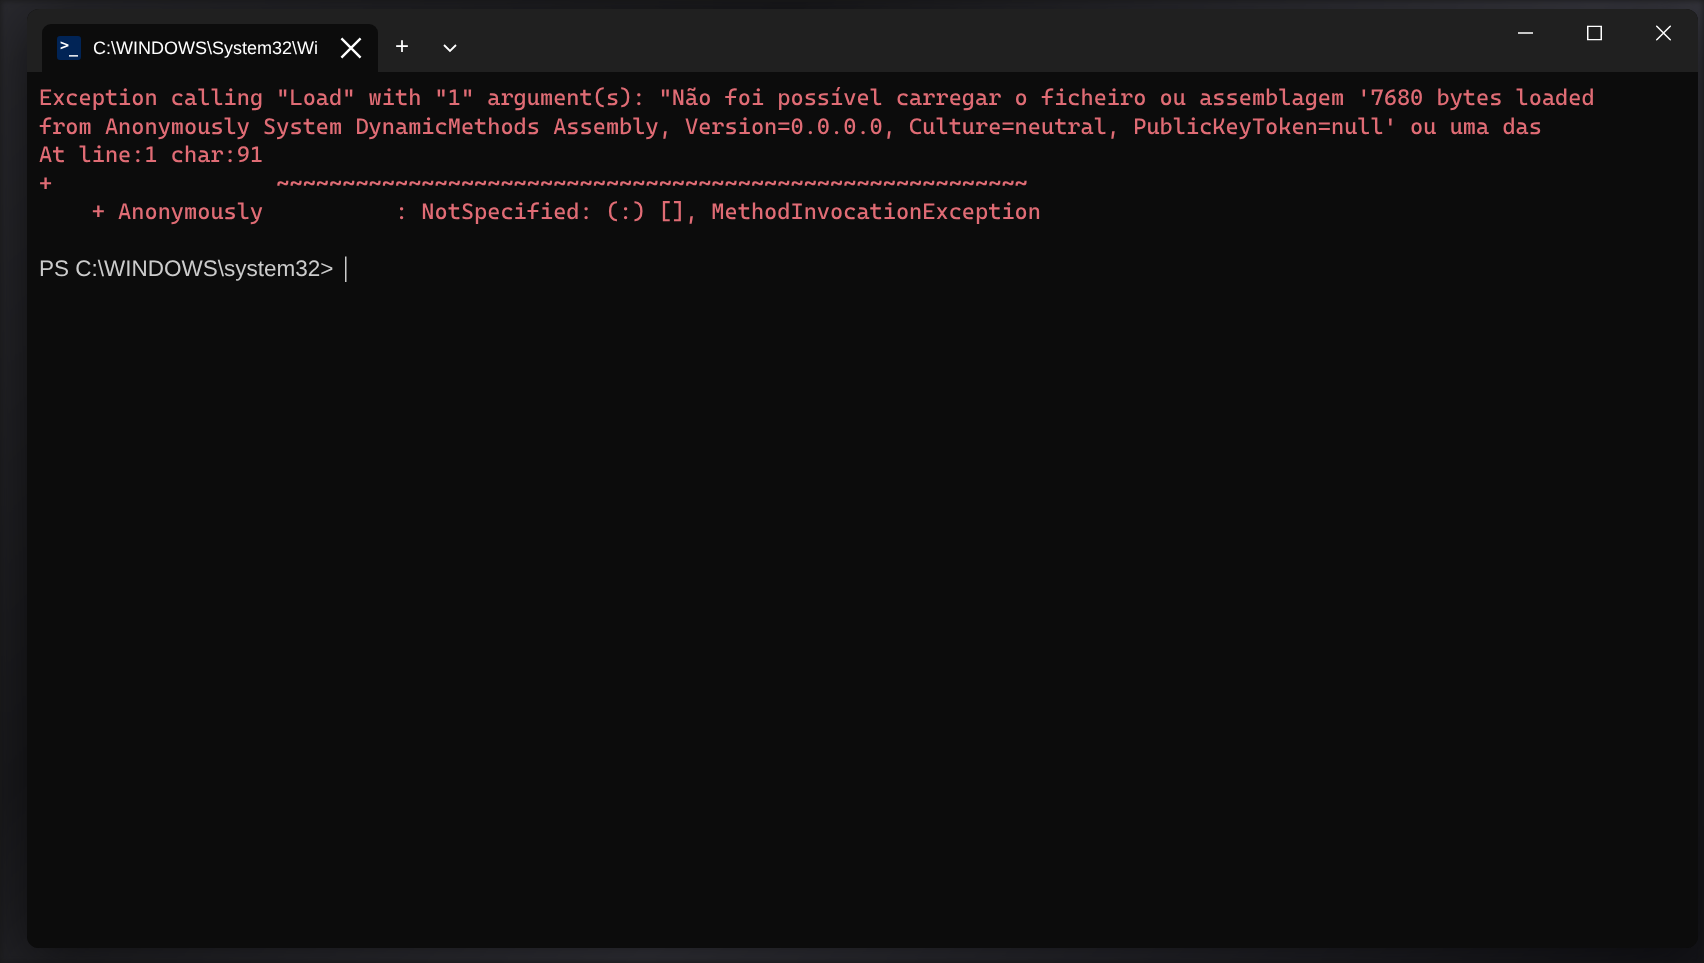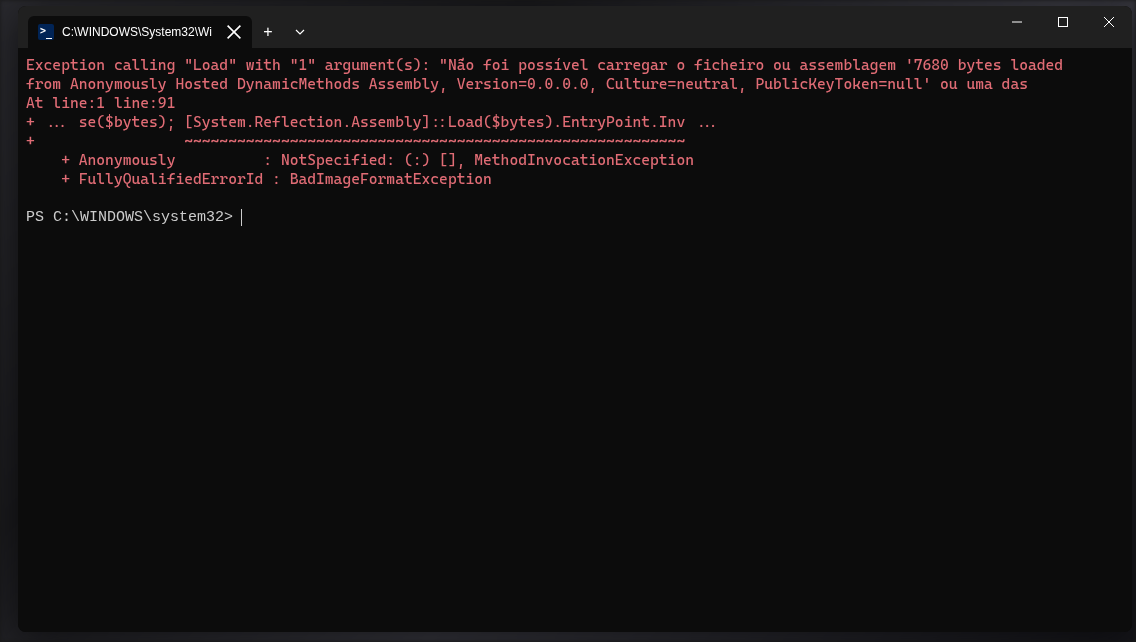--- a/index.html
+++ b/index.html
@@ -158,21 +158,21 @@
     font-family: 'Cascadia Code', 'Consolas', monospace;
   }
   .prompt-row {
     display: flex;
     align-items: center;
     margin-top: 19px;
   }
   .prompt {
     color: #cccccc;
     white-space: pre;
-    font-family: Liberation Mono, monospace;
+    font-family: Liberation Sans, sans-serif;
   }
   .cursor {
     width: 1px;
     height: 17px;
     background: #cccccc;
     margin-left: 8px;
     display: inline-block;
   }
 </style>
 </head>
@@ -215,24 +215,22 @@
       <div class="win-btn close">
         <svg viewBox="0 0 10 10">
             <path d="M0 0 L10 10 M10 0 L0 10" stroke="#ffffff" stroke-width="1"></path>
           </svg>
       </div>
     </div>
   </div>
 
   <div class="terminal-body">
     <div class="err-line">Exception calling "Load" with "1" argument(s): "Não foi possível carregar o ficheiro ou assemblagem '7680 bytes loaded</div>
-    <div class="err-line">from Anonymously Hosted DynamicMethods Assembly, Version=0.0.0.0, Culture=neutral, PublicKeyToken=null' ou uma das</div>
-    <div class="err-line">At line:1 line:91</div>
-    <div class="err-line">+ ... se($bytes); [System.Reflection.Assembly]::Load($bytes).EntryPoint.Inv ...</div>
+    <div class="err-line">from Anonymously System DynamicMethods Assembly, Version=0.0.0.0, Culture=neutral, PublicKeyToken=null' ou uma das</div>
+    <div class="err-line">At line:1 char:91</div>
     <div class="err-line">+                 ~~~~~~~~~~~~~~~~~~~~~~~~~~~~~~~~~~~~~~~~~~~~~~~~~~~~~~~~~</div>
     <div class="err-line">    + Anonymously          : NotSpecified: (:) [], MethodInvocationException</div>
-    <div class="err-line">    + FullyQualifiedErrorId : BadImageFormatException</div>
     <div class="prompt-row">
       <span class="prompt">PS C:\WINDOWS\system32&gt;</span>
       <span class="cursor"></span>
     </div>
   </div>
 </div>
 
 </body></html>

